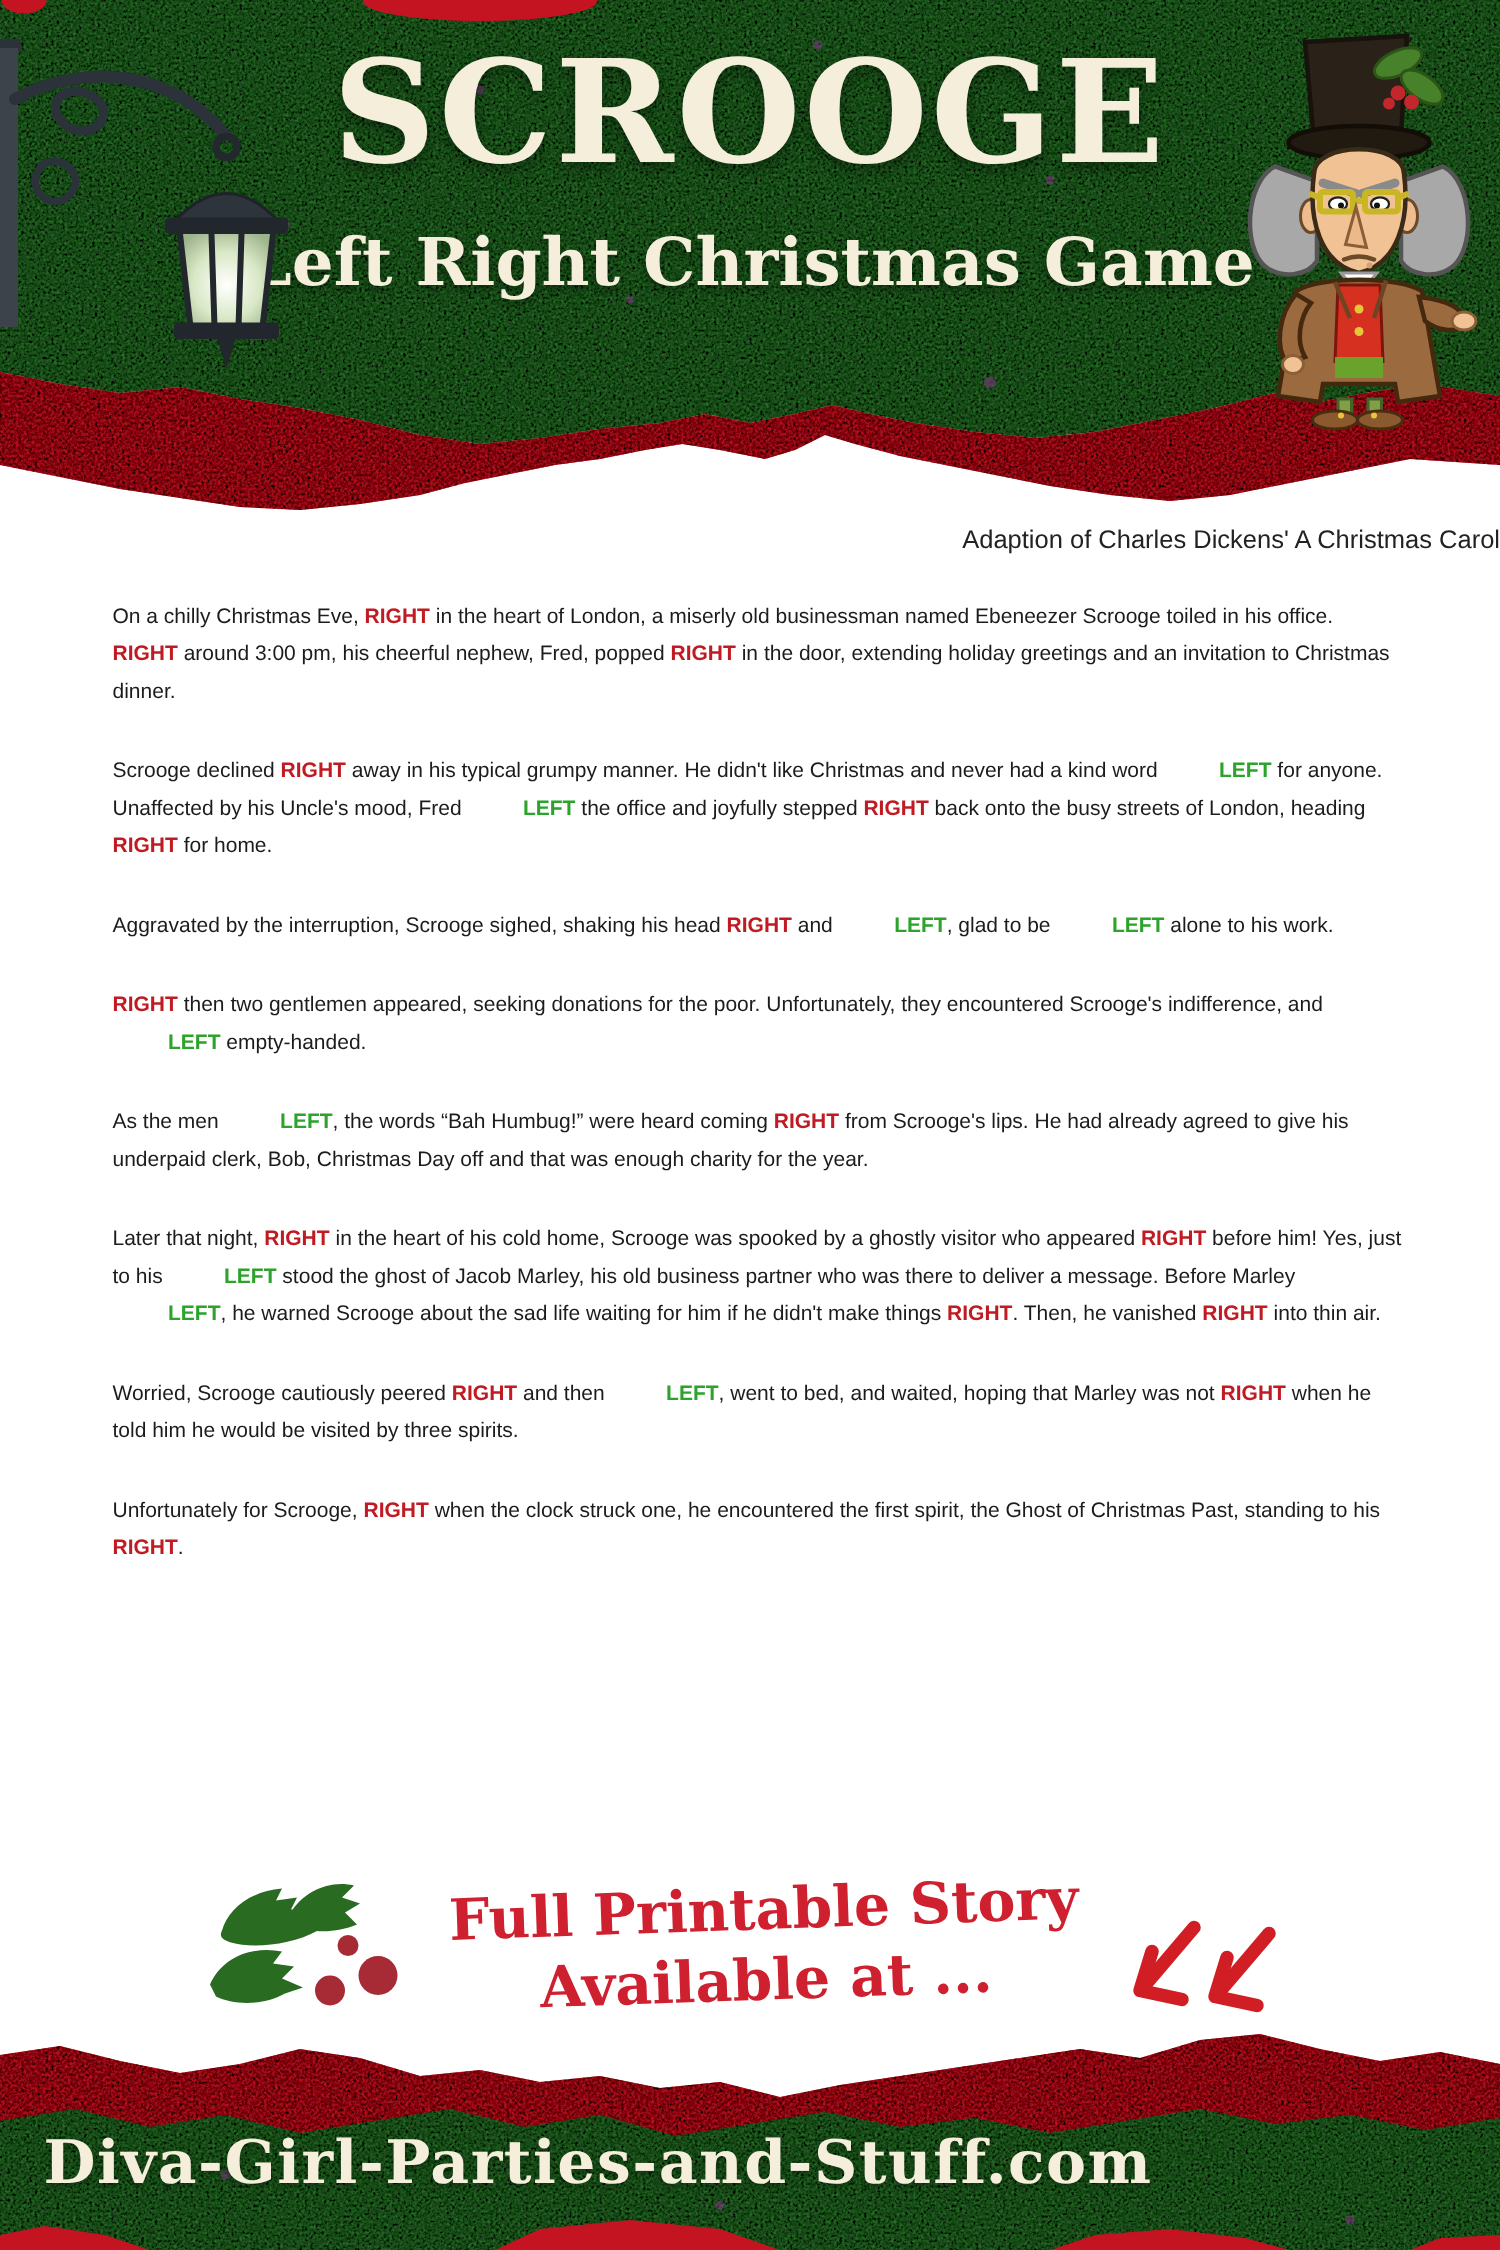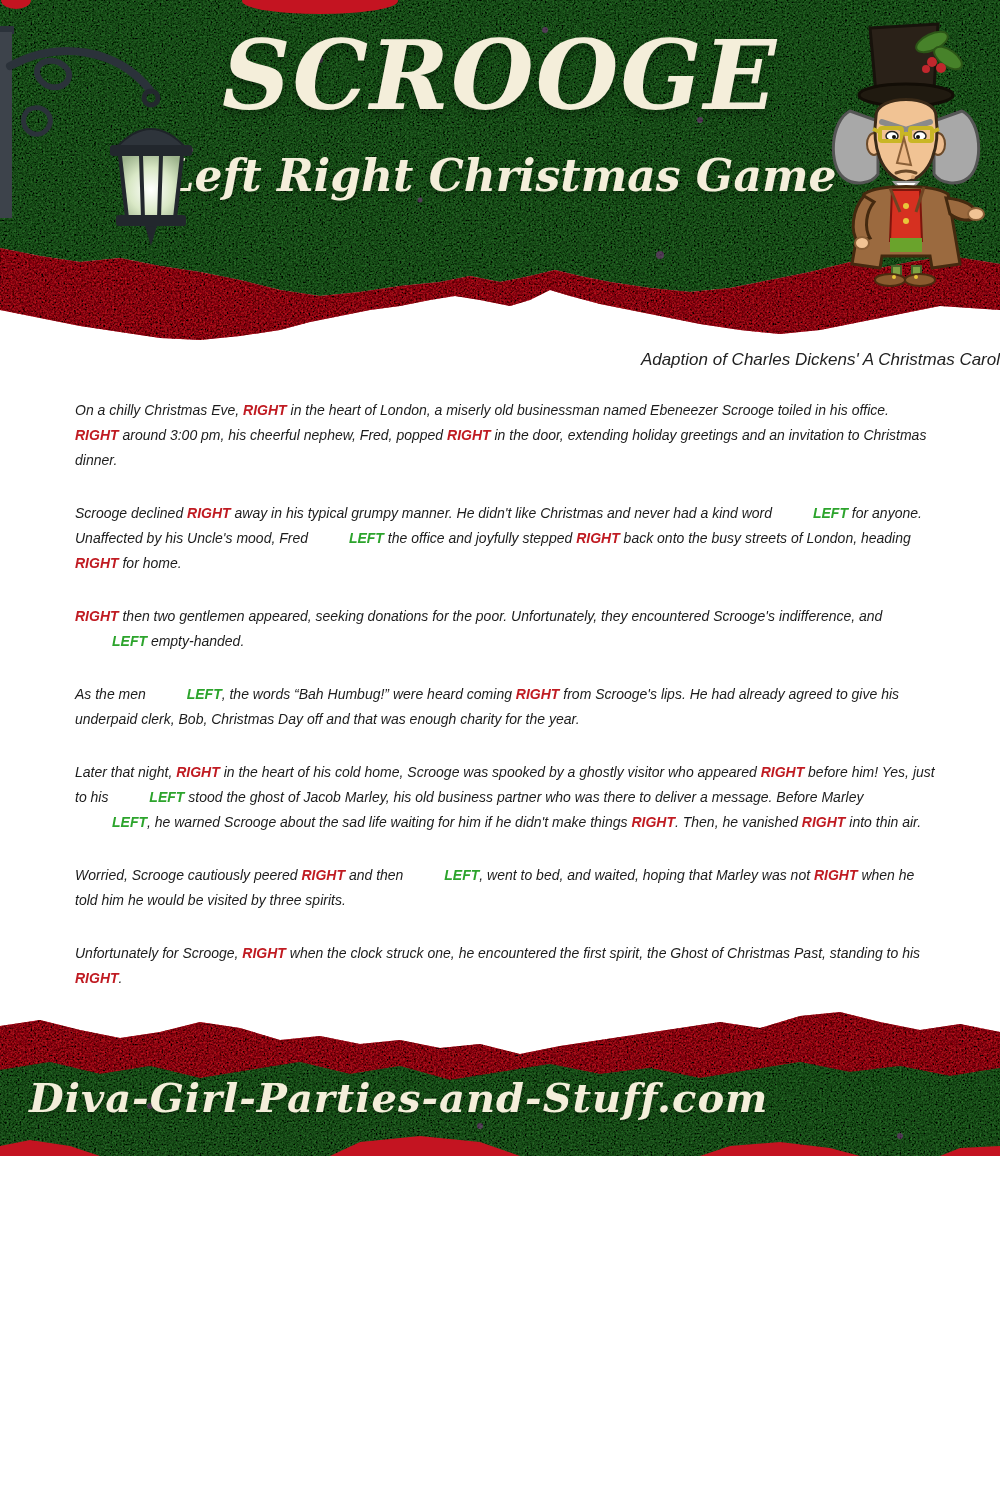--- a/index.html
+++ b/index.html
@@ -1,17 +1,17 @@
 <!DOCTYPE html>
 <html style="--header_green: #2b6f2c; --torn_red: #c41421; --cream: #f4eeda; --right_red: #c01b22; --left_green: #2ca42c; --promo_red: #cf2030; --holly_green: #2a6b22; --berry_red: #a62b35; --body_text: #1c1c1c;"><head>
 <meta charset="utf-8">
 <style>
   html,body{margin:0;padding:0;}
-  .page{position:relative;width:1000px;height:1156px;background:#ffffff;overflow:hidden;
-        font-family:"Liberation Sans",sans-serif;font-style:italic;}
+  .page{position:relative;width:1000px;height:1500px;background:#ffffff;overflow:hidden;
+        font-family:"Liberation Sans",sans-serif;}
 
   
   .header{position:relative;width:1000px;height:340px;}
   .header-bg{position:absolute;left:0;top:0;}
   .header-title{position:absolute;left:0;top:28px;width:100%;text-align:center;
       font-family:"DejaVu Serif",serif;font-weight:bold;font-size:95px;line-height:1;
       letter-spacing:2px;color:var(--cream);text-shadow:0 4px 9px rgba(0,0,0,.4);}
   .header-subtitle{position:absolute;left:0;top:152px;width:100%;text-align:center;
       font-family:"DejaVu Serif",serif;font-weight:bold;font-size:44px;line-height:1.1;
       color:var(--cream);text-shadow:0 3px 6px rgba(0,0,0,.4);}
@@ -165,20 +165,21 @@
       <circle cx="74" cy="261" r="2" fill="#e8c63a"></circle>
       <circle cx="96" cy="261" r="2" fill="#e8c63a"></circle>
     </svg>
   </div>
 
   <div class="adaption">Adaption of Charles Dickens' A Christmas Carol</div>
 
   <div class="story">
       <p><span>On a chilly Christmas Eve, </span><span class="right">RIGHT</span><span> in the heart of London, a miserly old businessman named Ebeneezer Scrooge toiled in his office. </span><span class="right">RIGHT</span><span> around 3:00 pm, his cheerful nephew, Fred, popped </span><span class="right">RIGHT</span><span> in the door, extending holiday greetings and an invitation to Christmas dinner.</span></p>
       <p><span>Scrooge declined </span><span class="right">RIGHT</span><span> away in his typical grumpy manner. He didn't like Christmas and never had a kind word </span><span class="left">LEFT</span><span> for anyone. Unaffected by his Uncle's mood, Fred </span><span class="left">LEFT</span><span> the office and joyfully stepped </span><span class="right">RIGHT</span><span> back onto the busy streets of London, heading </span><span class="right">RIGHT</span><span> for home.</span></p>
+      <p><span>Aggravated by the interruption, Scrooge sighed, shaking his head </span><span class="right">RIGHT</span><span> and </span><span class="left">LEFT</span><span>, glad to be </span><span class="left">LEFT</span><span> alone to his work.</span></p>
       <p><span class="right">RIGHT</span><span> then two gentlemen appeared, seeking donations for the poor. Unfortunately, they encountered Scrooge's indifference, and </span><span class="left">LEFT</span><span> empty-handed.</span></p>
       <p><span>As the men </span><span class="left">LEFT</span><span>, the words “Bah Humbug!” were heard coming </span><span class="right">RIGHT</span><span> from Scrooge's lips. He had already agreed to give his underpaid clerk, Bob, Christmas Day off and that was enough charity for the year.</span></p>
       <p><span>Later that night, </span><span class="right">RIGHT</span><span> in the heart of his cold home, Scrooge was spooked by a ghostly visitor who appeared </span><span class="right">RIGHT</span><span> before him! Yes, just to his </span><span class="left">LEFT</span><span> stood the ghost of Jacob Marley, his old business partner who was there to deliver a message. Before Marley </span><span class="left">LEFT</span><span>, he warned Scrooge about the sad life waiting for him if he didn't make things </span><span class="right">RIGHT</span><span>. Then, he vanished </span><span class="right">RIGHT</span><span> into thin air.</span></p>
       <p><span>Worried, Scrooge cautiously peered </span><span class="right">RIGHT</span><span> and then </span><span class="left">LEFT</span><span>, went to bed, and waited, hoping that Marley was not </span><span class="right">RIGHT</span><span> when he told him he would be visited by three spirits.</span></p>
       <p><span>Unfortunately for Scrooge, </span><span class="right">RIGHT</span><span> when the clock struck one, he encountered the first spirit, the Ghost of Christmas Past, standing to his </span><span class="right">RIGHT</span><span>.</span></p>
     </div>
 
   <div class="footer-promo">
     <svg class="holly" width="170" height="115" viewBox="0 0 170 115">
       <g style="fill:var(--holly_green)">

